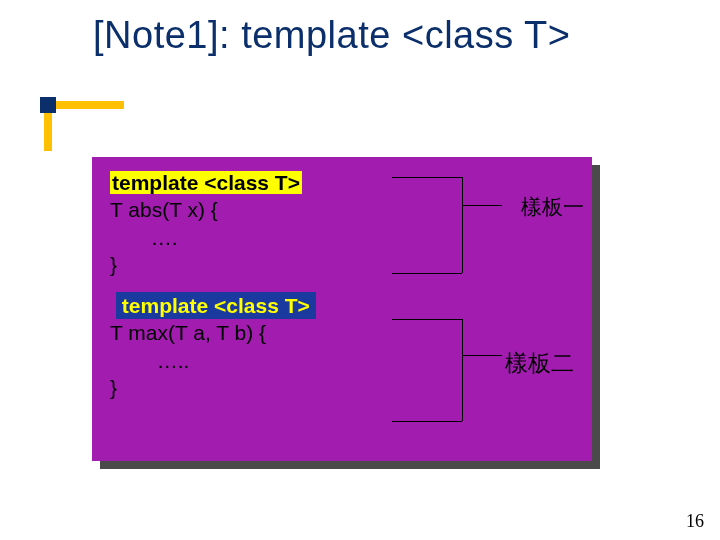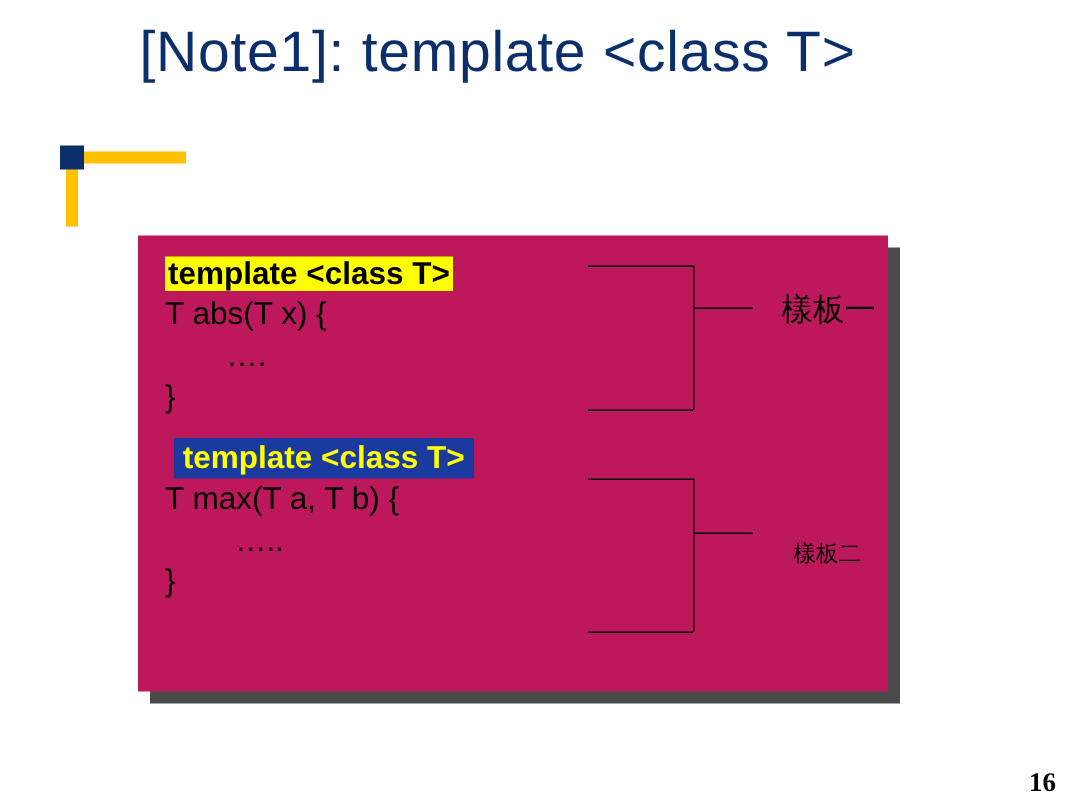--- a/index.html
+++ b/index.html
@@ -57,21 +57,21 @@
     width: 500px;
     height: 304px;
     background: #4a4a4a;
   }
   .codebox {
     position: absolute;
     left: 92px;
     top: 157px;
     width: 500px;
     height: 304px;
-    background: #be185d;
+    background: #a21caf;
     color: #000;
     font-family: Verdana, Arial, sans-serif;
     font-size: 21px;
     line-height: 1.3;
     padding: 12px 18px 0 18px;
   }
   .tmpl-decl { font-weight: 700; }
   .hl-yellow { background: #ffff00; padding: 0 2px; }
   .hl-blue {
     background: #1a3aa0;
@@ -81,22 +81,22 @@
   }
   .label1 {
     position: absolute;
     right: 8px;
     top: 36px;
     font-size: 21px;
   }
   .label2 {
     position: absolute;
     right: 18px;
-    top: 203px;
-    font-size: 15px;
+    top: 192px;
+    font-size: 23px;
   }
   
   .bracket {
     position: absolute;
     border-color: #000;
   }
   .br1-top { left: 300px; top: 20px; width: 70px; height: 0; border-top: 1.5px solid #000; }
   .br1-bot { left: 300px; top: 116px; width: 70px; height: 0; border-top: 1.5px solid #000; }
   .br1-vert { left: 370px; top: 20px; width: 0; height: 96px; border-left: 1.5px solid #000; }
   .br1-mid { left: 370px; top: 48px; width: 40px; height: 0; border-top: 1.5px solid #000; }
@@ -106,21 +106,20 @@
   .br2-vert { left: 370px; top: 162px; width: 0; height: 102px; border-left: 1.5px solid #000; }
   .br2-mid { left: 370px; top: 198px; width: 40px; height: 0; border-top: 1.5px solid #000; }
 
   .pagenum {
     position: absolute;
     right: 16px;
     bottom: 8px;
     font-size: 18px;
     color: #000;
     font-family: "Times New Roman", serif;
-    font-weight: bold;
   }
 </style>
 </head>
 <body>
 
 <div class="slide">
 
   <div class="corner">
     <div class="bar-h"></div>
     <div class="bar-v"></div>

